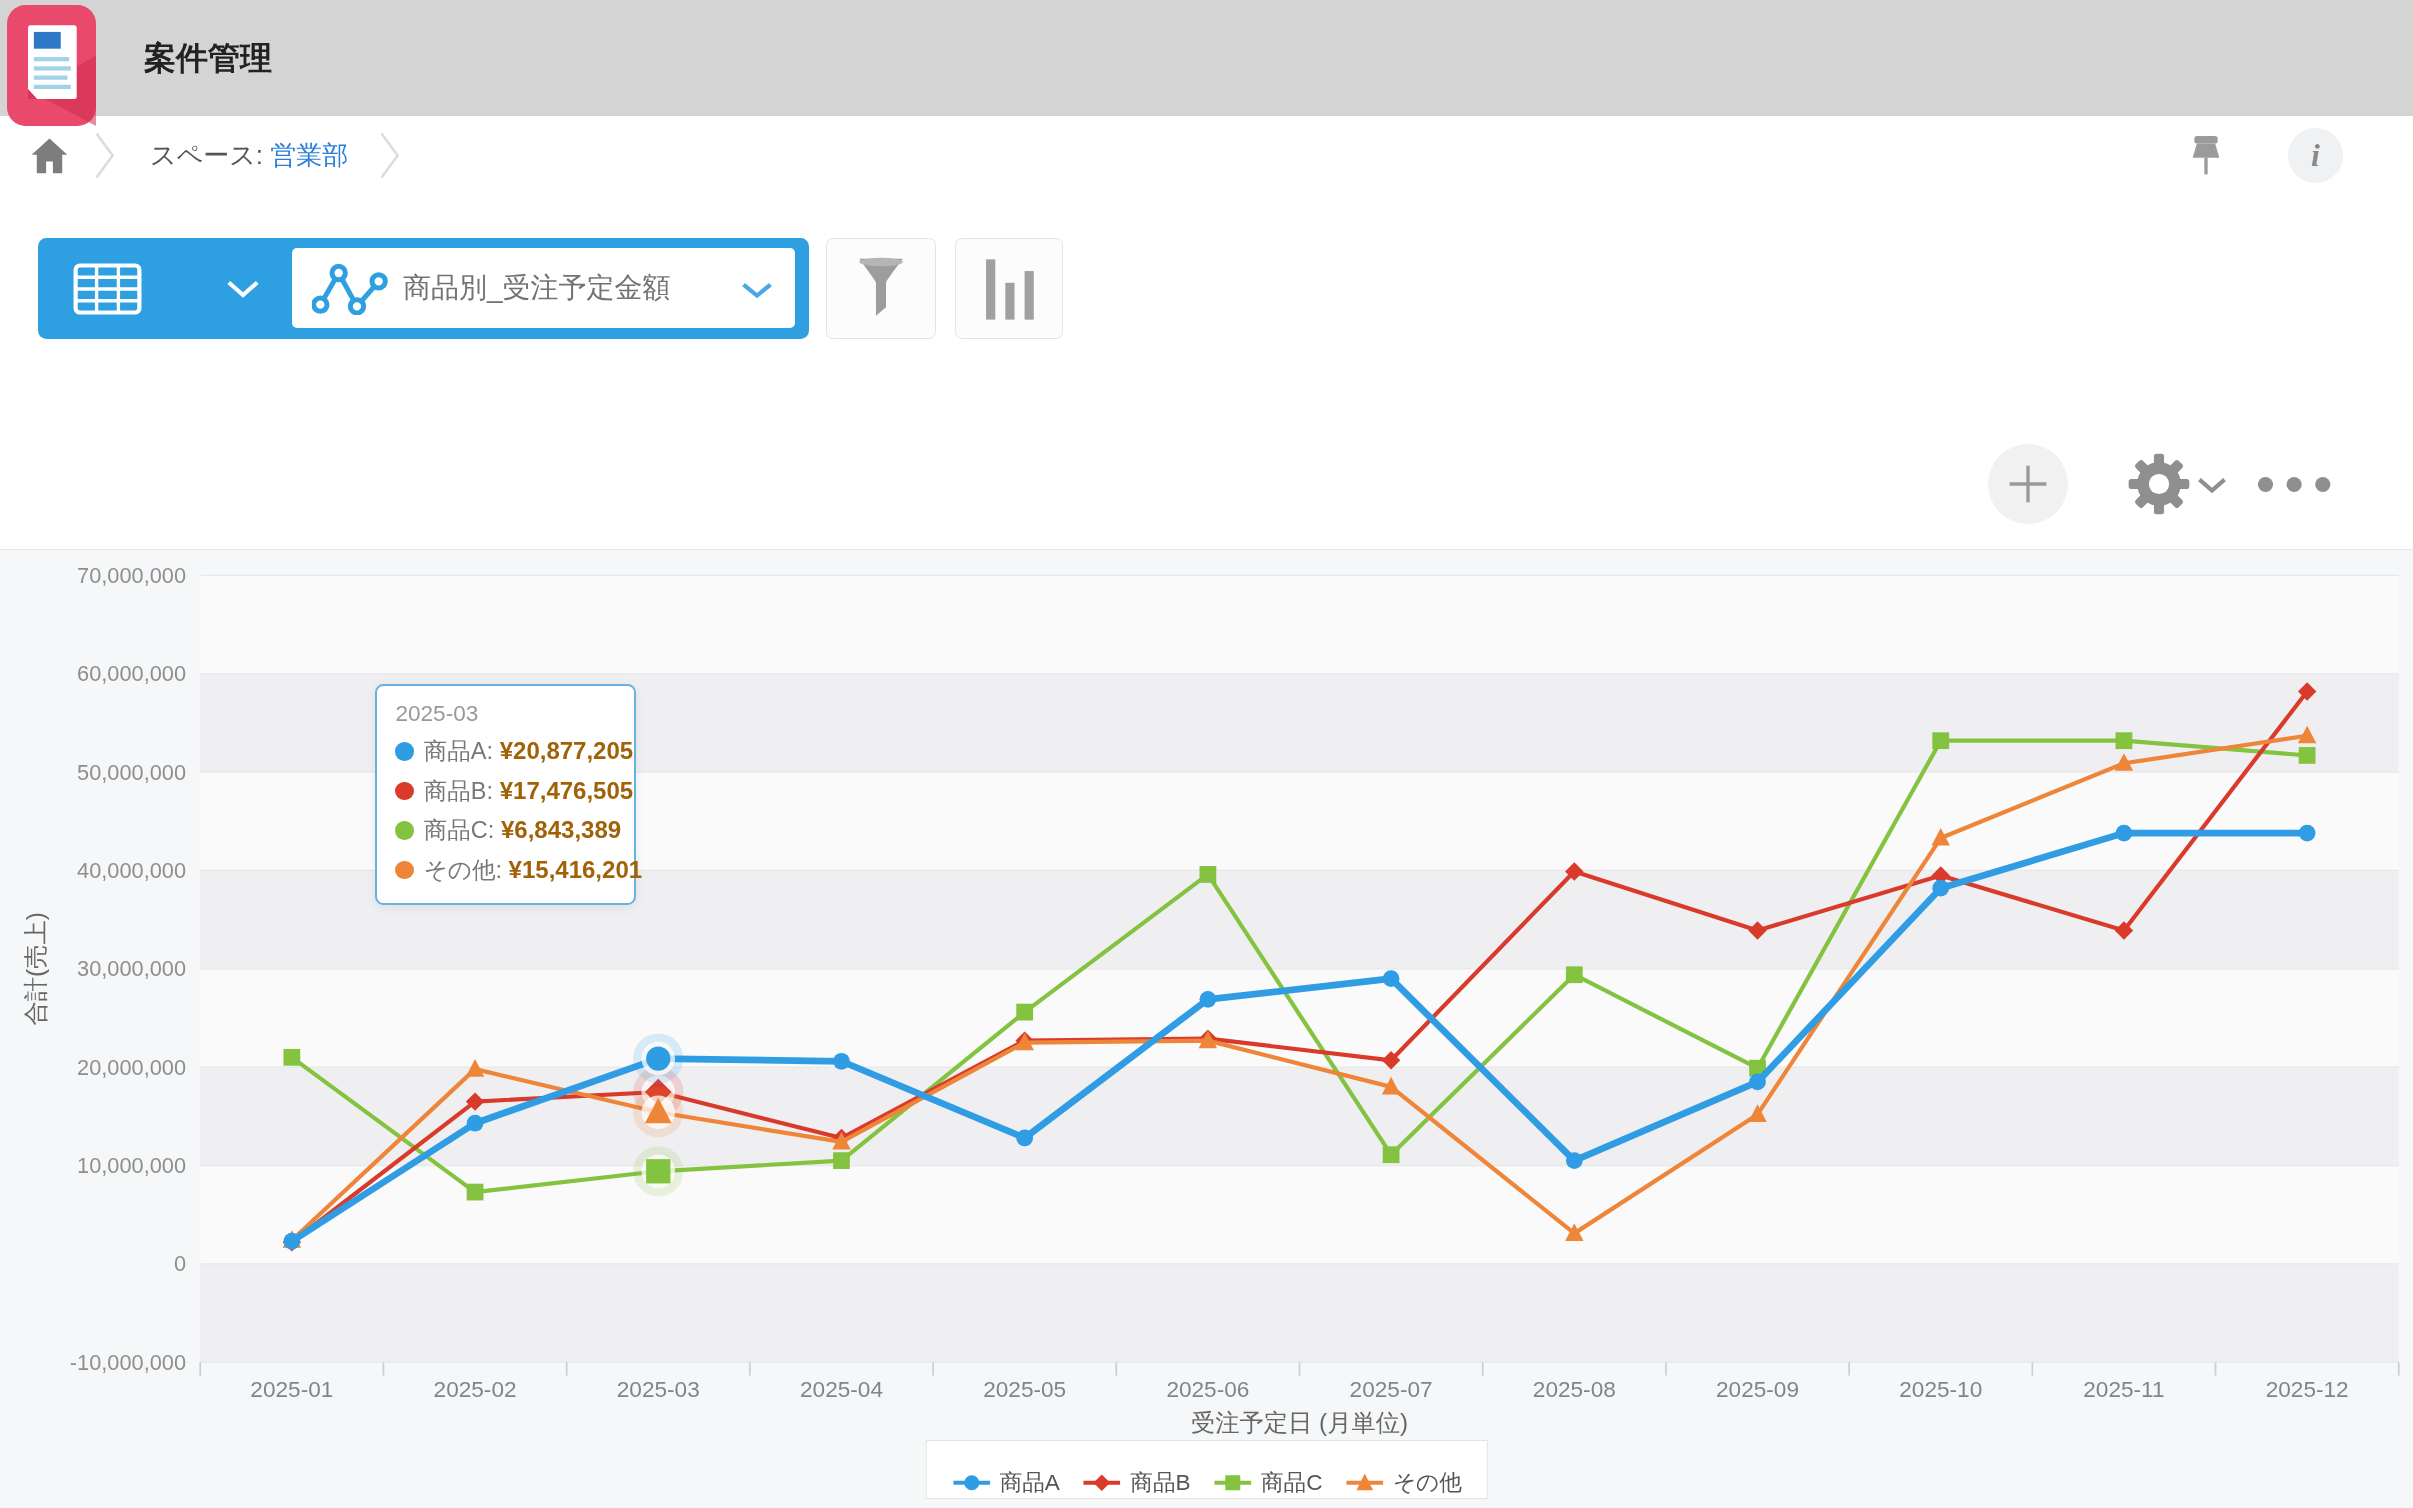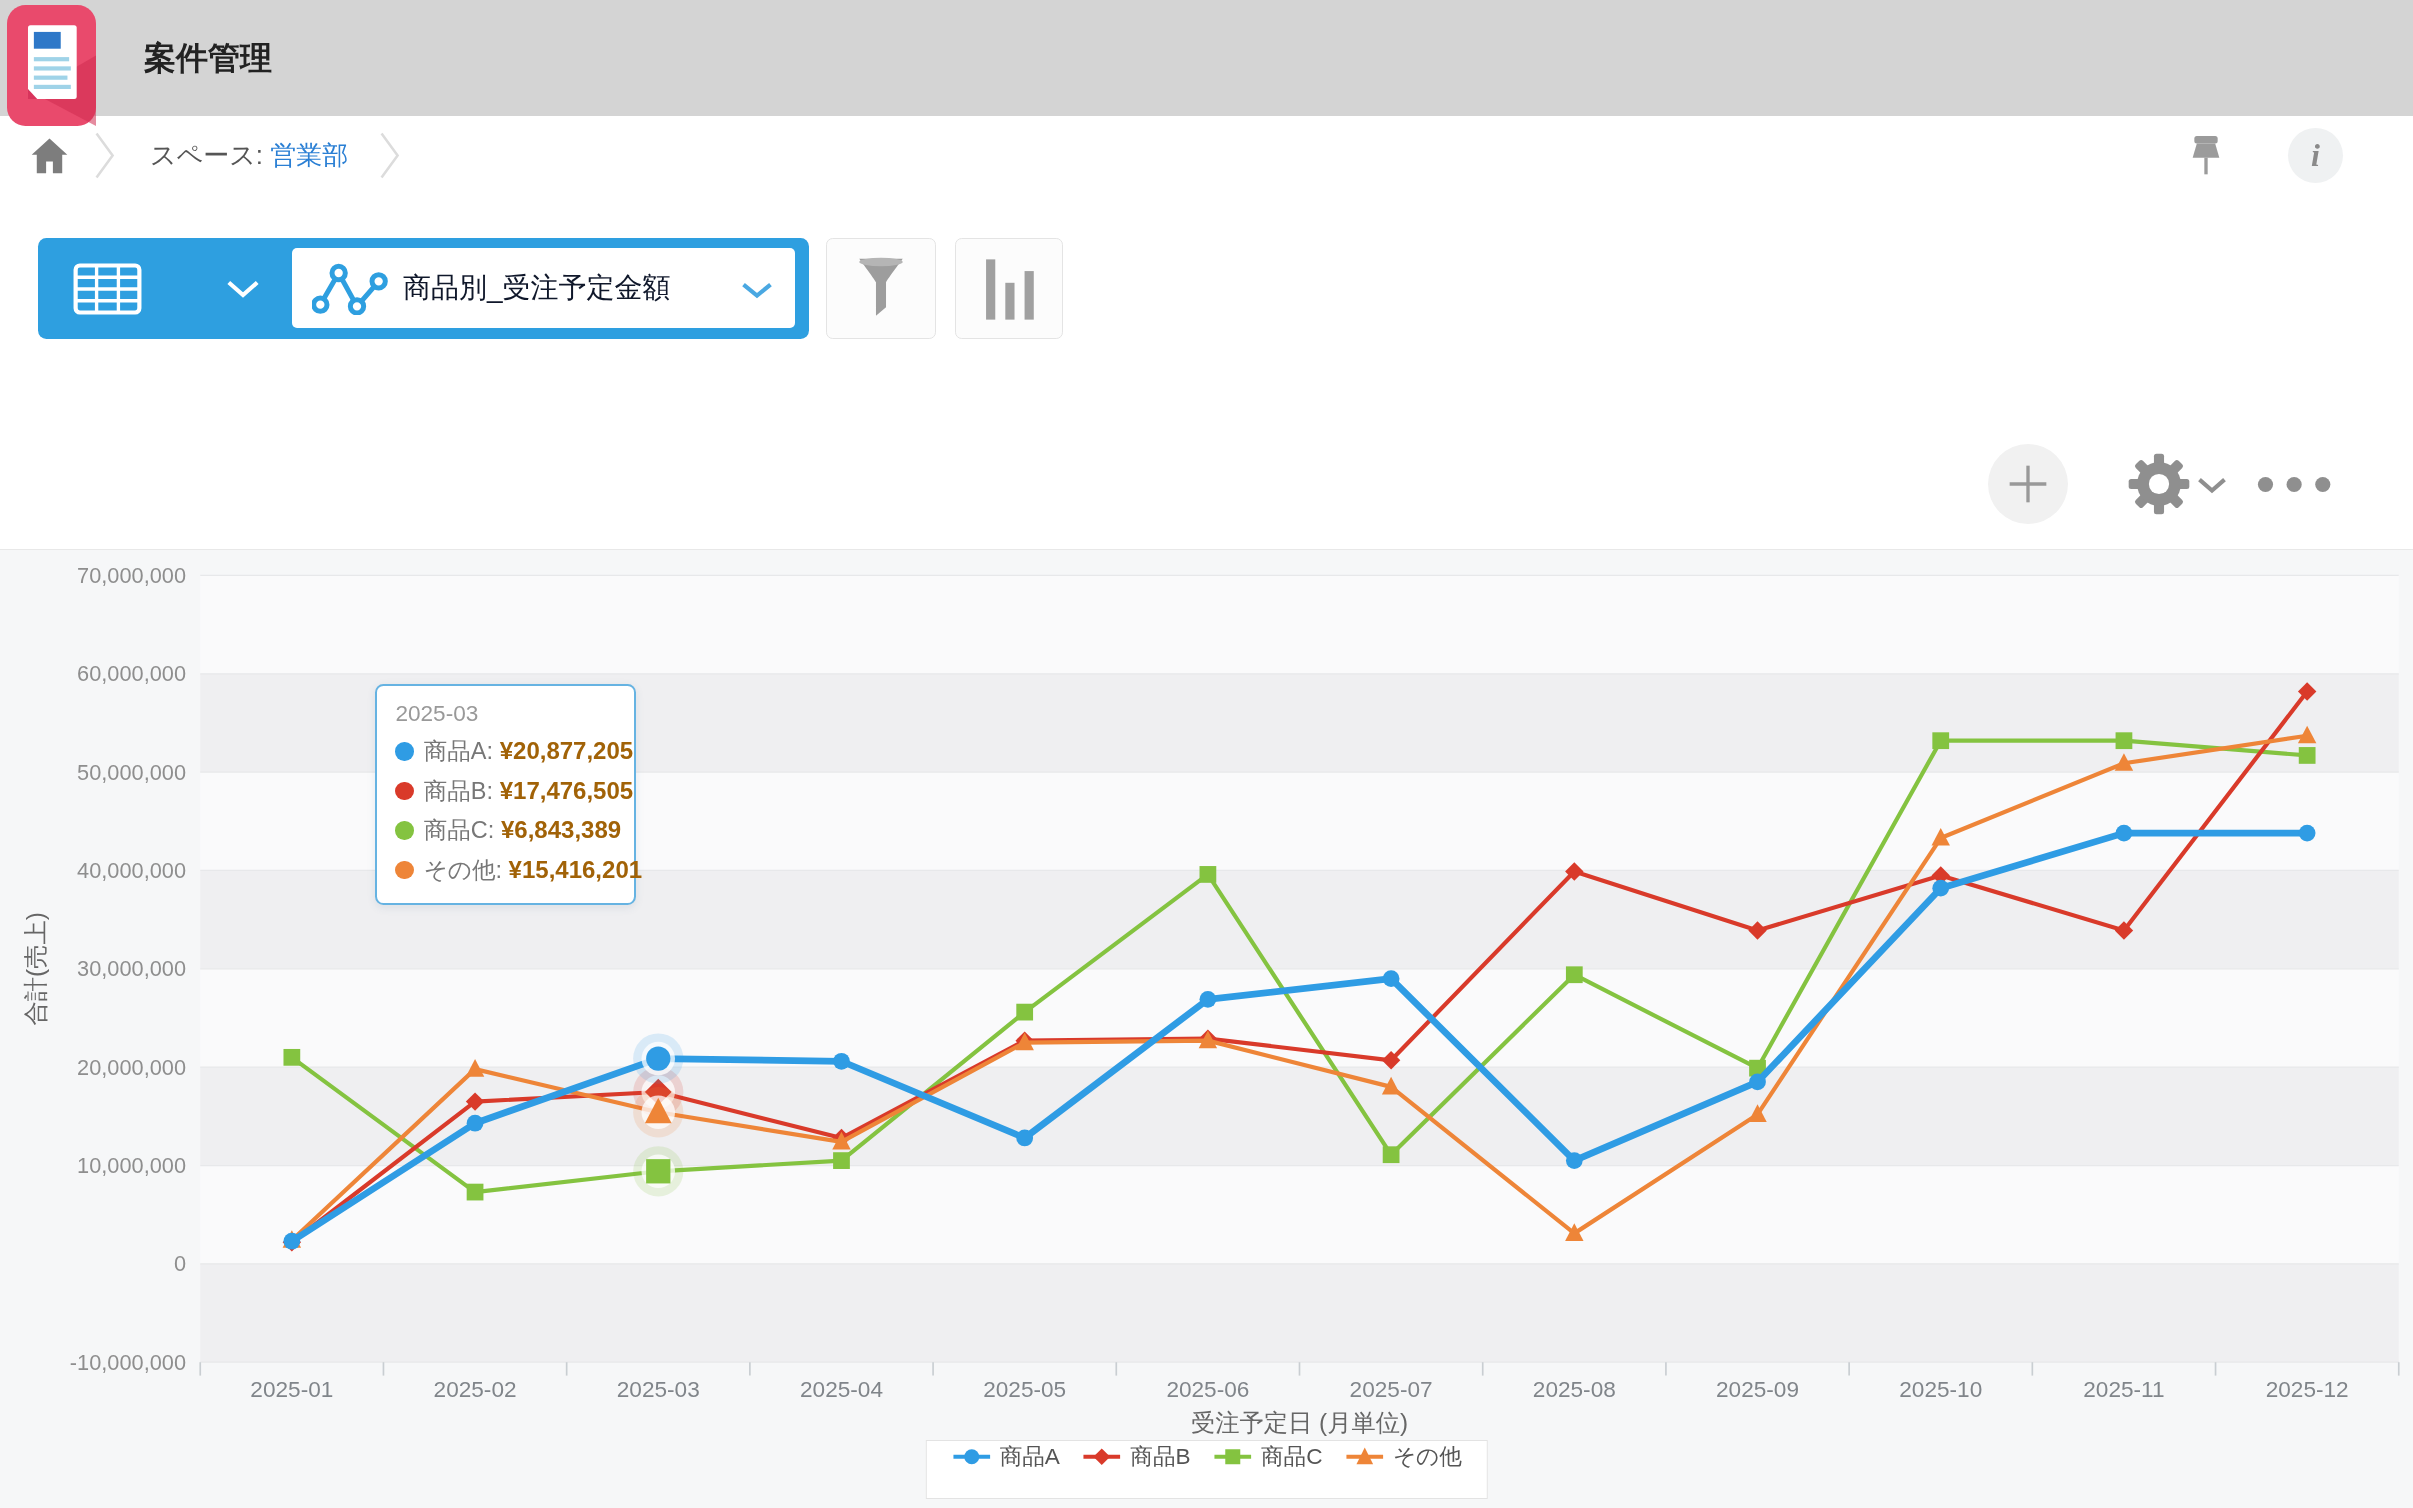--- a/index.html
+++ b/index.html
@@ -26,41 +26,41 @@
     background:#eff1f2;text-align:center;line-height:54px;cursor:pointer;
     font-family:"Liberation Serif","DejaVu Serif",serif;font-style:italic;font-weight:bold;
     font-size:32px;color:#8a8a8a;}
   
   .toolbar{position:absolute;top:194px;left:0;width:2413px;height:208px;background:#fff;}
   .view-switch{position:absolute;left:38px;top:44px;width:771px;height:101px;
     background:#2e9fe0;border-radius:8.4px;cursor:pointer;}
   .view-select{position:absolute;left:254px;top:10px;width:503px;height:80px;background:#fff;
     border-radius:5px;cursor:pointer;}
   .view-select .lbl{position:absolute;left:111px;top:0;height:80px;line-height:80px;
-    font-size:28px;color:#0f172a;white-space:nowrap;}
+    font-size:28px;color:#737373;white-space:nowrap;}
   .tb-btn{position:absolute;top:44px;height:101px;background:#fcfcfc;border:1.7px solid #e4e4e4;
     border-radius:6.7px;box-sizing:border-box;cursor:pointer;}
   .round-btn{position:absolute;top:250px;width:80px;height:80px;border-radius:50%;cursor:pointer;}
   .chart-type{position:absolute;left:54px;top:402px;width:322px;height:79px;background:#fdfdfd;
     border:1.7px solid #e2e2e2;border-radius:5px;box-sizing:border-box;cursor:pointer;}
   .chart-type .lbl{position:absolute;left:39px;top:0;height:75px;line-height:75px;
     font-size:28px;color:#3aa0e0;}
   
   .chart-section{position:absolute;top:549px;left:0;width:2413px;height:960px;
     background:#f6f7f8;border-top:0.8px solid #e8e8e8;}
   #chart{position:absolute;left:0;top:0;}
   .tooltip{position:absolute;left:375px;top:134px;width:261px;background:#fff;
     border:2.5px solid #66b3e2;border-radius:8.4px;box-shadow:0 2.5px 8.4px rgba(60,100,140,.10);
     padding:15px 18.4px 17px 18.4px;box-sizing:border-box;z-index:4;}
   .tooltip .tt-title{font-size:22.6px;color:#999;margin-bottom:8.4px;}
   .tt-row{display:flex;align-items:center;margin-top:7.5px;font-size:23.5px;color:#777;white-space:nowrap;text-align:center;}
   .tt-dot{width:18.4px;height:18.4px;border-radius:50%;margin-right:10px;flex:0 0 auto;}
   .tt-row b{color:#a16207;margin-left:6.7px;font-size:24px;}
   .legend{position:absolute;left:50%;transform:translateX(-50%);top:890px;height:59px;
-    display:flex;align-items:flex-start;gap:22px;background:#fff;border:1.7px solid #e3e3e3;
+    display:flex;align-items:flex-end;gap:22px;background:#fff;border:1.7px solid #e3e3e3;
     padding:0 25px;box-sizing:border-box;}
   .lg-item{display:flex;align-items:center;gap:8.4px;cursor:pointer;}
   .lg-item .lg-label{font-size:22.6px;color:#555;}
   .lg-marker{width:40px;height:23.5px;display:inline-block;}
 </style>
 </head>
 <body>
 
 <div class="header">
   <svg class="app-icon" viewBox="0 0 106 144">

